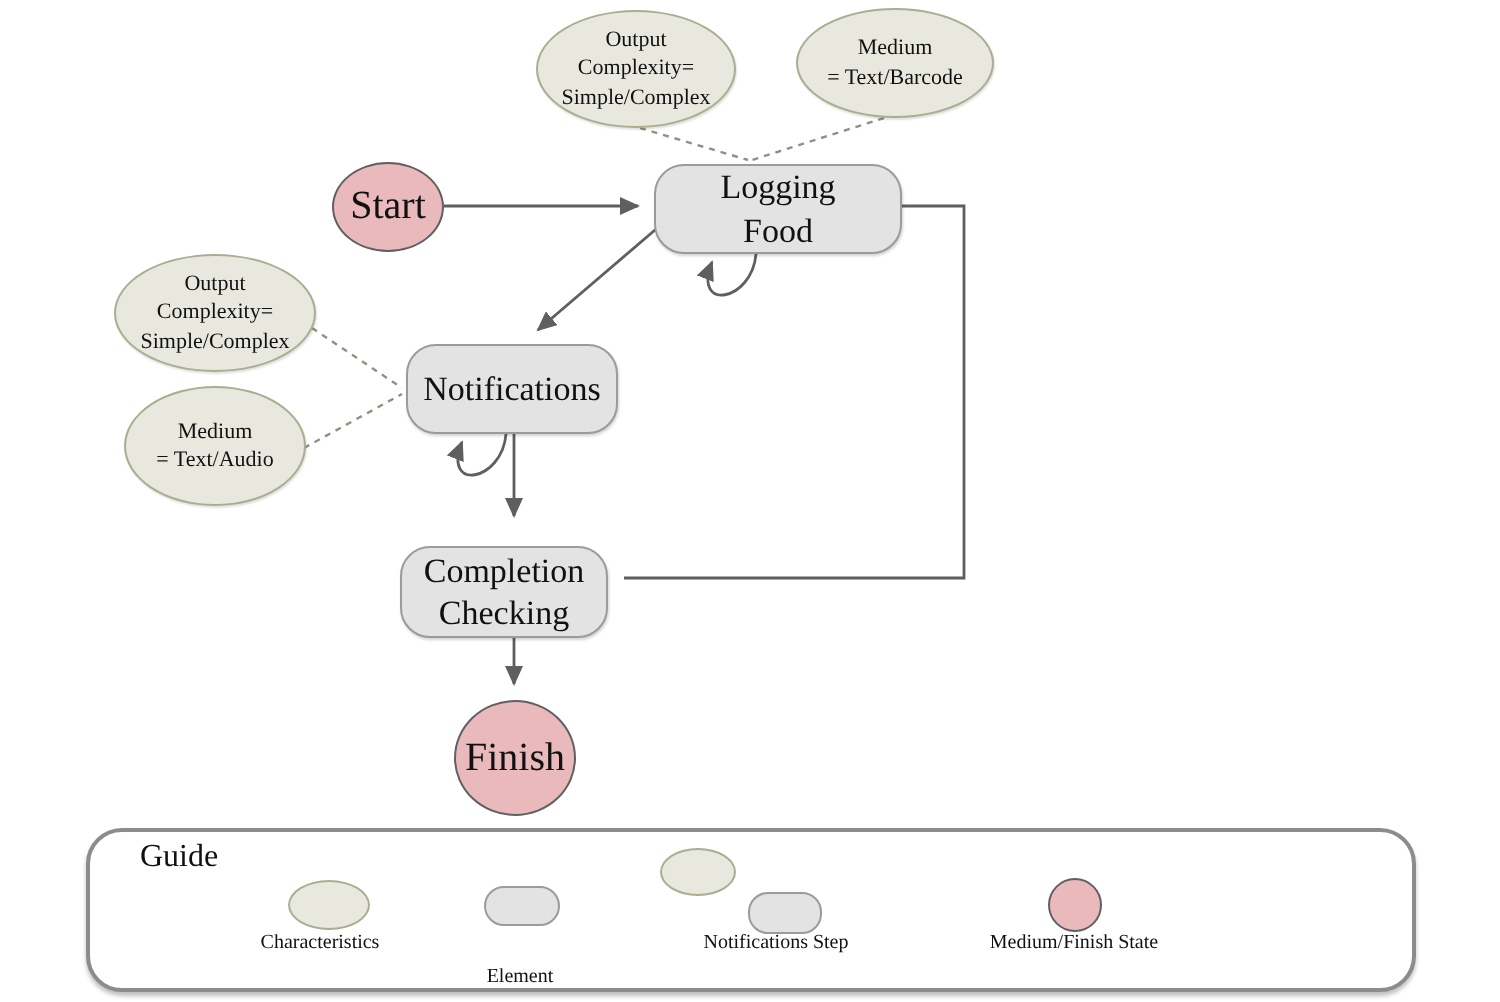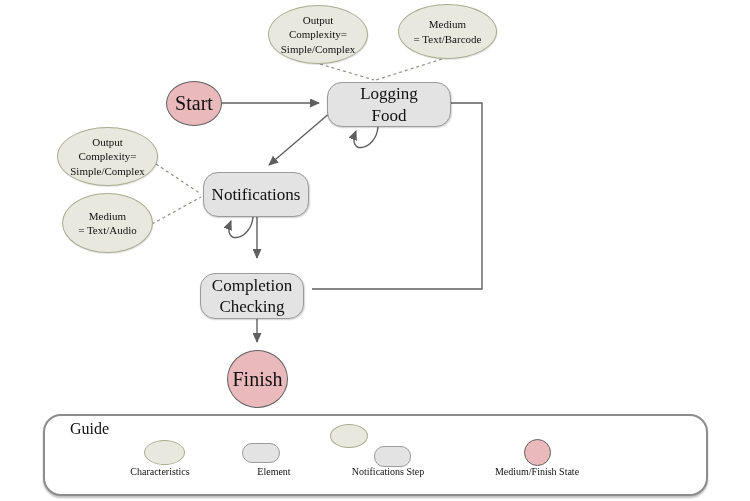--- a/index.html
+++ b/index.html
@@ -91,21 +91,21 @@
   <div class="node step" style="left:200px;top:273px;width:104px;height:46px;">Completion
 Checking</div>
 
   <div id="legend-box"></div>
   <div class="legend-title">Guide</div>
 
   <div class="legend-shape lg-ellipse" style="left:144px;top:440px;width:41px;height:25px;"></div>
   <div class="legend-label" style="left:100px;width:120px;">Characteristics</div>
 
   <div class="legend-shape lg-rect" style="left:242px;top:443px;width:38px;height:20px;"></div>
-  <div class="legend-label" style="left:224px;width:100px;">Element</div>
+  <div class="legend-label" style="left:210px;width:100px;margin-top:17px;">Element</div>
 
   <div class="legend-shape lg-ellipse" style="left:330px;top:424px;width:38px;height:24px;"></div>
   <div class="legend-shape lg-rect" style="left:374px;top:446px;width:37px;height:21px;"></div>
   <div class="legend-label" style="left:327px;width:122px;">Notifications Step</div>
 
   <div class="legend-shape lg-circle" style="left:524px;top:439px;width:27px;height:27px;"></div>
   <div class="legend-label" style="left:467px;width:140px;">Medium/Finish State</div>
 
 
 </div>

